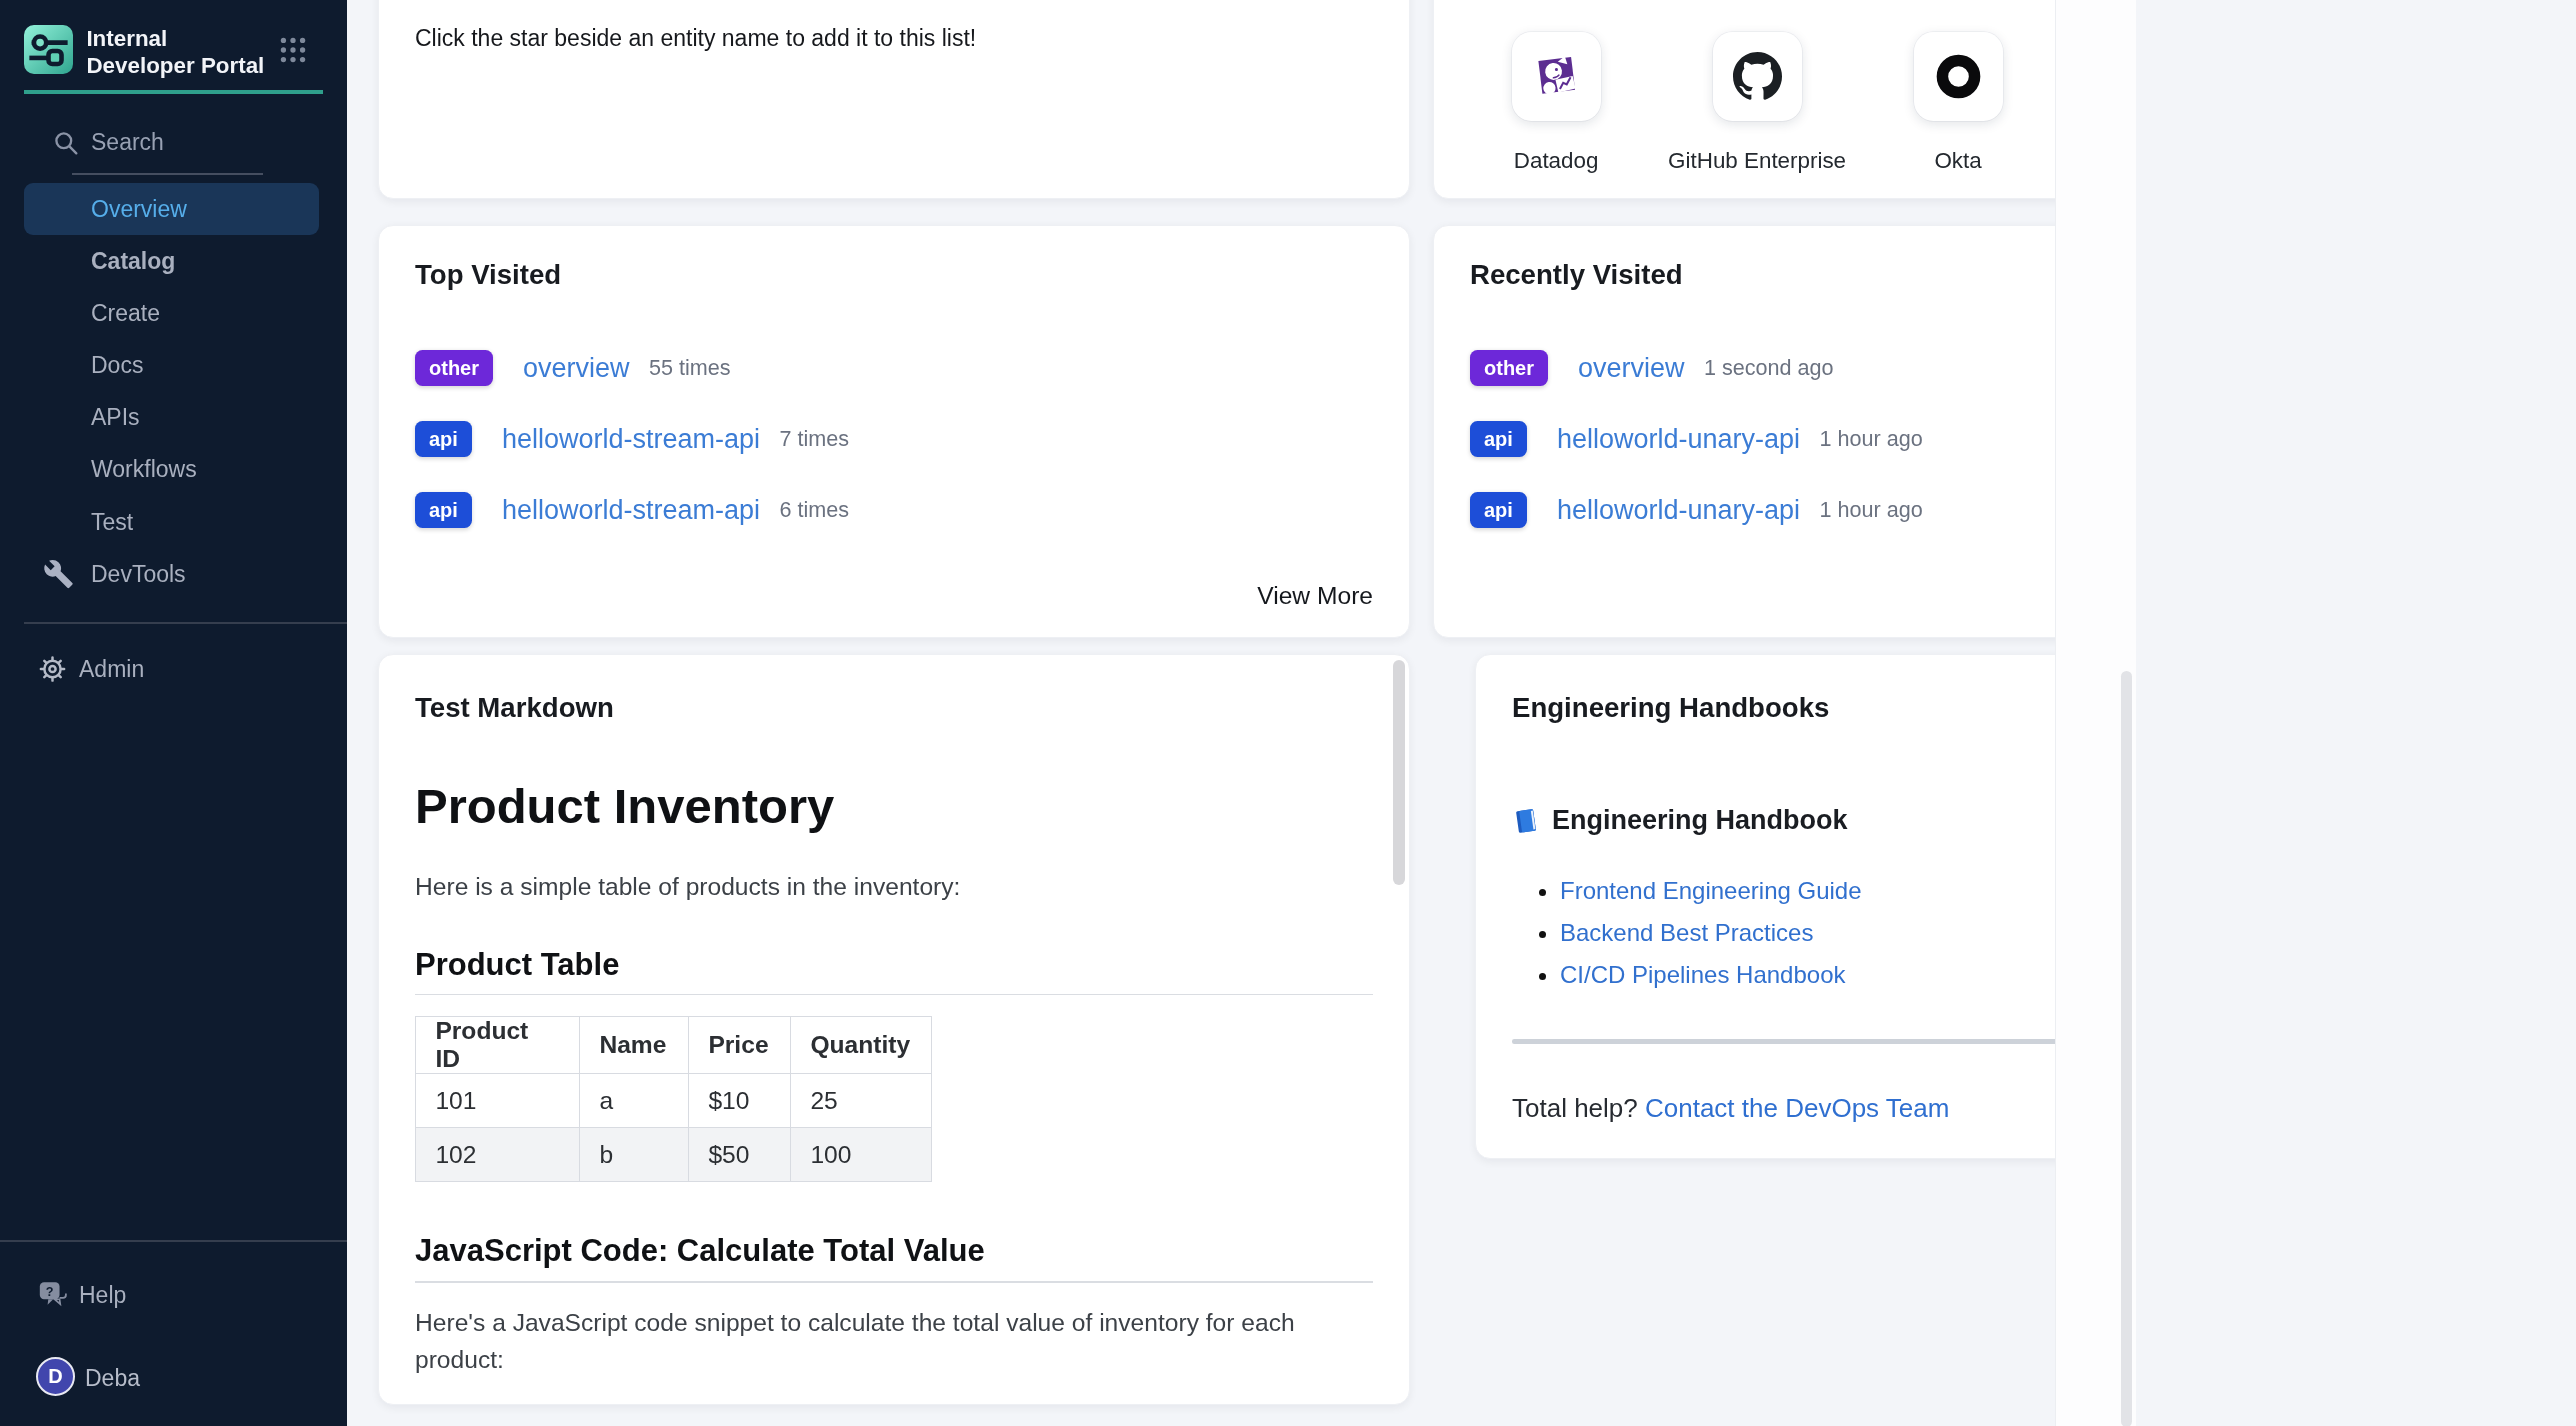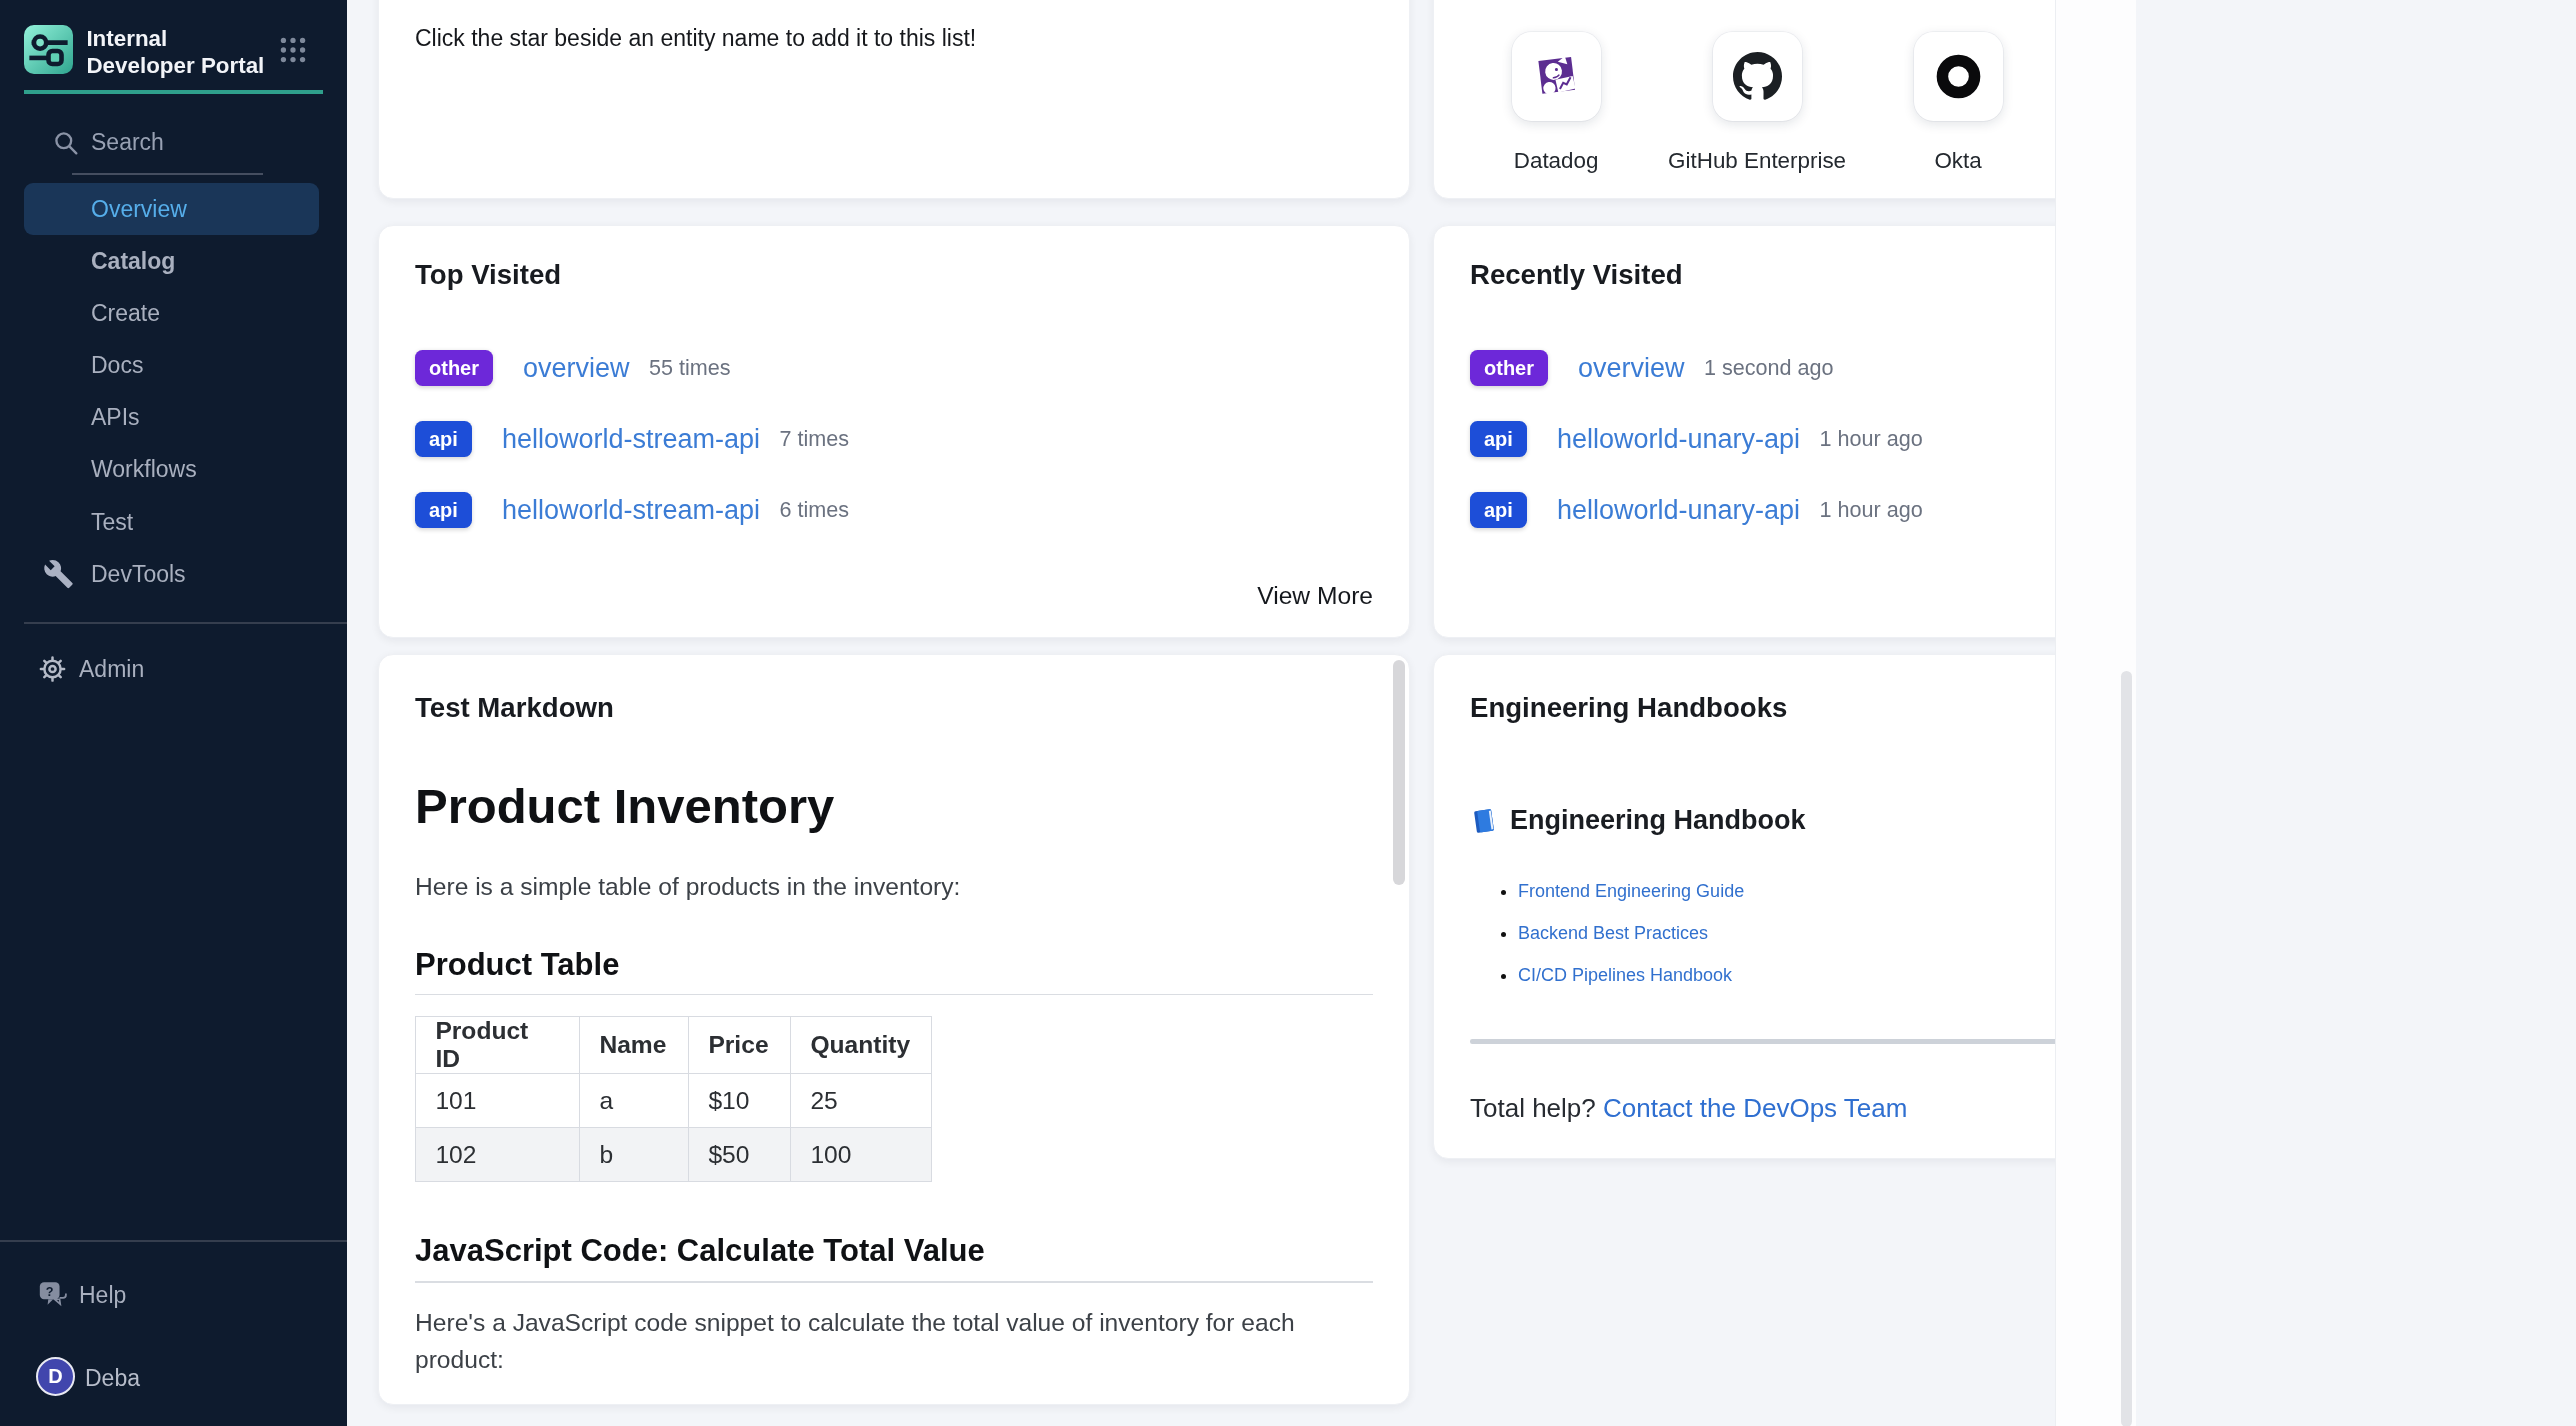--- a/index.html
+++ b/index.html
@@ -94,27 +94,27 @@
   .c0{width:164px;} .c1{width:109px;} .c2{width:102px;} .c3{width:141px;}
   .md-h2b { margin-top:48px; }
   .md-hr2 { margin-top:9px; }
   .md-p2 { margin-top:21px; }
   .code-block { margin:27px -18px 0; background:#f3f4f6; border-radius:10.4px; padding:33px 18px 34px;
                 font-family:"DejaVu Sans Mono", monospace; font-size:22.4px; color:#1f2328; }
   .card-scrollbar { position:absolute; right:3.7px; top:4.5px; width:12.7px; height:225px;
                     border-radius:6.7px; background:#d7d7da; cursor:pointer; }
 
   
-  .card-hb { left:1086px; top:654px; width:1055px; height:505px; }
+  .card-hb { left:1128px; top:654px; width:1055px; height:505px; }
   .hb-body { position:absolute; left:36px; right:36px; top:36px; }
   .hb-title { font-size:27.6px; font-weight:600; color:#181b20; line-height:33px; }
   .hb-section { margin-top:81px; display:flex; align-items:center; font-size:27px; font-weight:700; color:#1a1d22; }
   .hb-section svg { width:28px; height:28px; margin-right:12px; }
   .hb-list { margin-top:34px; padding-left:48px; }
-  .hb-list li { font-size:18px; line-height:42px; color:#111; }
+  .hb-list li { font-size:24px; line-height:42px; color:#111; }
   .hb-list a { color:#3170ce; text-decoration:none; cursor:pointer; }
   .hb-thick-hr { margin-top:43px; height:5.2px; background:#cdd2d9; border-radius:2.2px; }
   .hb-help { margin-top:49px; font-size:26px; color:#272b31; }
   .hb-help a { color:#2f6fd0; text-decoration:none; cursor:pointer; }
 
   
   .right-gutter { position:absolute; right:0; top:0; width:81px; height:1427px;
                   background:#fdfdfe; border-left:0.7px solid #eceef2; z-index:3; }
   .main-scrollbar { position:absolute; right:3.7px; top:671px; width:11.2px; height:756px;
                     border-radius:6px; background:#e2e3e7; cursor:pointer; z-index:6; }

